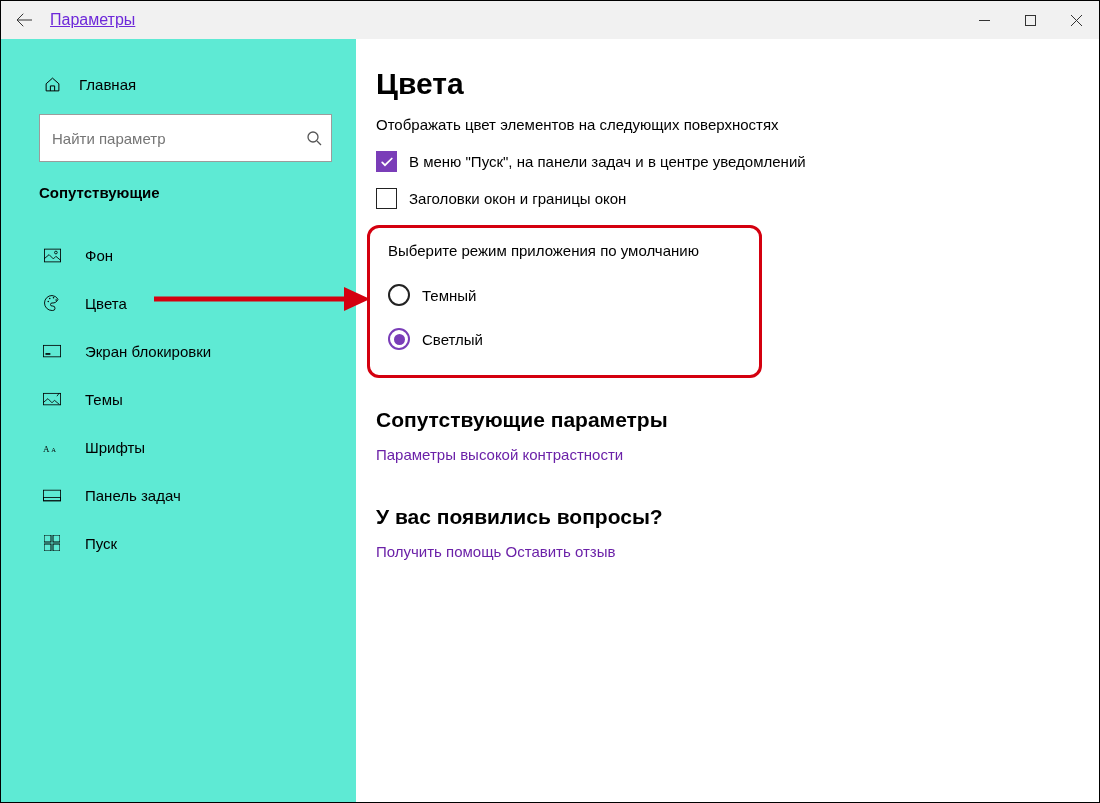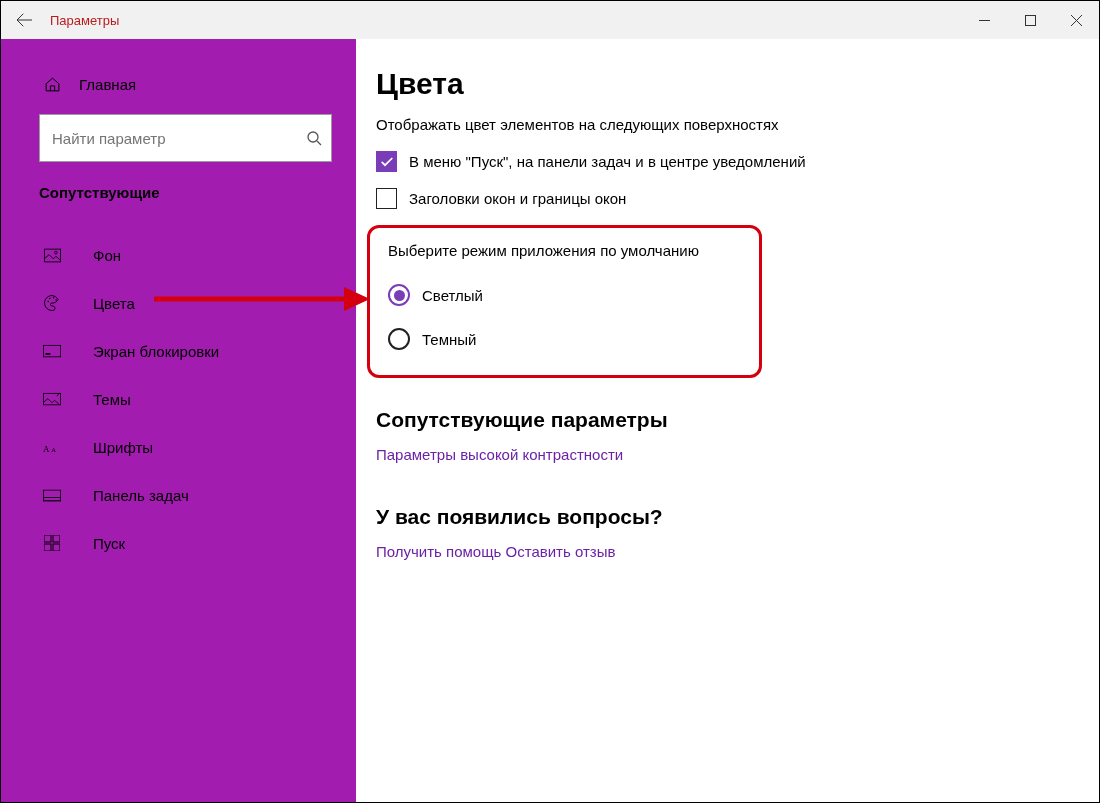--- a/index.html
+++ b/index.html
@@ -25,43 +25,44 @@
   }
   .titlebar .back-btn {
     width: 46px;
     height: 38px;
     display: flex;
     align-items: center;
     justify-content: center;
     color: #333;
   }
   .titlebar .title {
-    font-size: 13px;
-    color: #b91c1c;
+    font-size: 16px;
+    color: #6d28d9;
     padding-left: 3px;
+    text-decoration: underline;
   }
   .titlebar .spacer { flex: 1; }
   .titlebar .win-btn {
     width: 46px;
     height: 38px;
     display: flex;
     align-items: center;
     justify-content: center;
     color: #333;
   }
 
   
   .app {
     display: flex;
     height: calc(100% - 38px);
   }
   .sidebar {
     width: 355px;
     padding: 25px 4px 0 0;
-    background: #a21caf;
+    background: #5eead4;
   }
   .content {
     flex: 1;
     padding: 28px 0 0 20px;
     background:#fff;
     position: relative;
   }
 
   
   .home-row {
@@ -99,21 +100,21 @@
     padding: 12px 0 12px 38px;
   }
   .nav {
     margin-top: 18px;
   }
   .nav-item {
     display: flex;
     align-items: center;
     height: 48px;
     padding-left: 42px;
-    gap: 32px;
+    gap: 24px;
     font-size: 15px;
     cursor: default;
   }
   .nav-icon {
     width: 18px; height: 18px;
     display: inline-flex;
     align-items: center;
     justify-content: center;
   }
 
@@ -341,26 +342,26 @@
     </div>
 
     <div class="chk-row">
       <span class="chk unchecked"></span>
       <span>Заголовки окон и границы окон</span>
     </div>
 
     <div class="highlight-box">
       <div class="section-h">Выберите режим приложения по умолчанию</div>
       <div class="radio-row">
+        <span class="radio"></span>
+        <span>Темный</span>
+      </div>
+      <div class="radio-row">
         <span class="radio selected"></span>
         <span>Светлый</span>
-      </div>
-      <div class="radio-row">
-        <span class="radio"></span>
-        <span>Темный</span>
       </div>
     </div>
 
     <h2 class="related-h">Сопутствующие параметры</h2>
     <a class="link">Параметры высокой контрастности</a><br>
 
     <h2 class="related-h">У вас появились вопросы?</h2>
     <a class="link">Получить помощь</a>
 
     <a class="link">Оставить отзыв</a>

